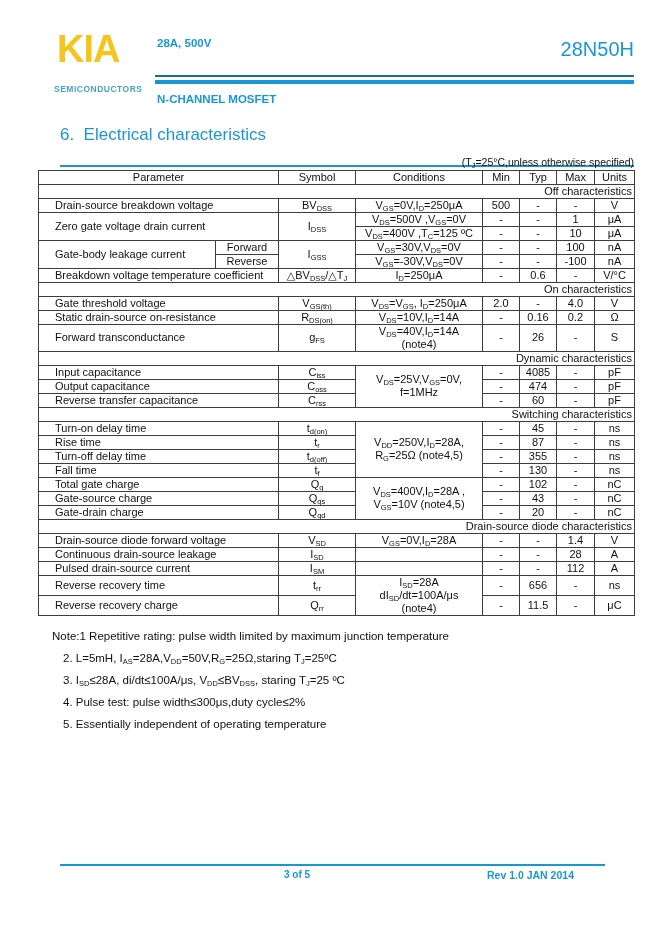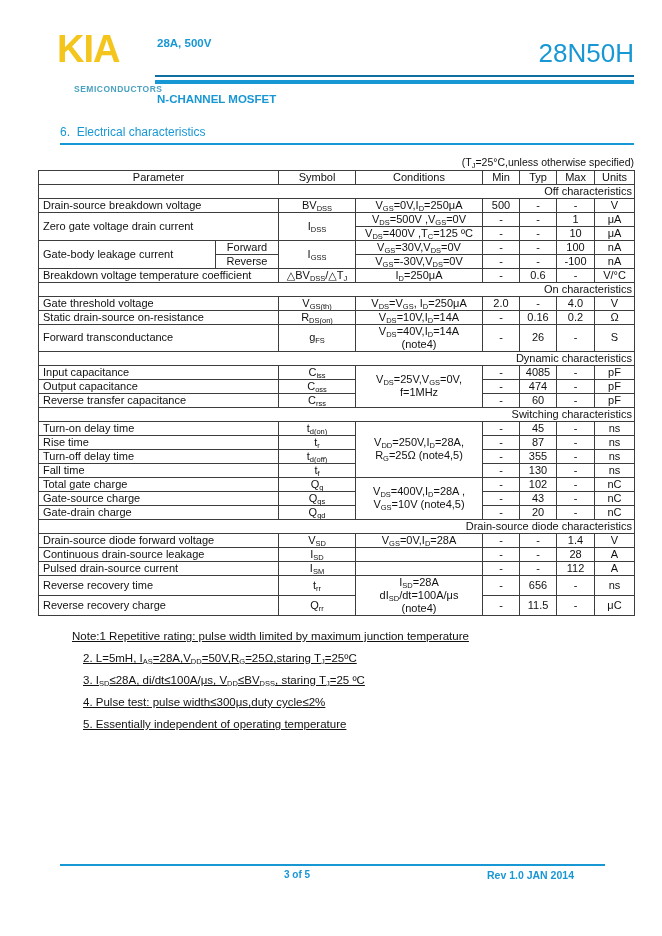--- a/index.html
+++ b/index.html
@@ -5,44 +5,44 @@
   html,body { margin:0; padding:0; background:#e8e8e8; }
   .page {
     position:relative; width:662px; height:936px; margin:0 auto;
     background:#ffffff; overflow:hidden;
     font-family:"Liberation Sans","DejaVu Sans",sans-serif; color:#141414;
   }
   
   .logo       { position:absolute; left:57px; top:28px; font-size:38px; font-weight:bold;
                 color:var(--gold); letter-spacing:-1px; }
   .logo-sub   { position:absolute; left:54px; top:84px; font-size:8.5px; font-weight:bold;
-                color:var(--teal); letter-spacing:0.5px;margin-left:20px; }
+                color:var(--teal); letter-spacing:0.5px; }
   .rating     { position:absolute; left:157px; top:37px; font-size:11.5px; font-weight:bold;
                 color:var(--blue); }
   .dev-type   { position:absolute; left:157px; top:52px; font-size:11.5px; font-weight:bold;
                 color:var(--blue);margin-top:41px; }
-  .part       { position:absolute; right:28px; top:38px; font-size:26px; color:var(--blue); }
+  .part       { position:absolute; right:28px; top:38px; font-size:20px; color:var(--blue); }
   .hline-thin  { position:absolute; left:155px; top:75px; width:479px; height:1.5px; background:var(--blue-dark); }
   .hline-thick { position:absolute; left:155px; top:80px; width:479px; height:4px; background:var(--blue); }
   
-  .section-head { position:absolute; left:60px; top:125px; width:574px; font-size:12px;
-                  color:var(--blue); border-bottom:2px solid var(--blue); padding-bottom:4px;
+  .section-head { position:absolute; left:60px; top:125px; width:574px; font-size:17px;
+                  color:var(--blue); border-bottom:2px solid var(--blue); padding-bottom:20px;
                   white-space:pre; }
   .tj-note { position:absolute; right:28px; top:156px; font-size:10.5px; color:#111;padding-left:28px; }
   
   table { position:absolute; left:38px; top:170px; width:596px;
           border-collapse:collapse; table-layout:fixed; }
   td,th { border:1px solid #3d3d3d; font-size:11px; font-weight:normal; text-align:center;
           vertical-align:middle; padding:0 2px; height:13px; line-height:1.18; color:#111;
           overflow:hidden; }
-  .param { text-align:left; padding-left:4px; }
+  .param { text-align:left; padding-left:16px; }
   .sec   { text-align:right; padding-left:4px; }
   sub { font-size:7.5px; line-height:0; vertical-align:-2px; }
   
-  .notes { position:absolute; left:72px; top:630px; font-size:11.5px; color:#111;text-decoration:underline; }
+  .notes { position:absolute; left:52px; top:630px; font-size:11.5px; color:#111; }
   .note-line { height:22px; white-space:pre; }
   .indent { margin-left:11px; }
   
   .footer-line { position:absolute; left:60px; top:864px; width:545px; height:1.5px; background:var(--blue); }
   .footer-page { position:absolute; left:284px; top:869px; font-size:10px; font-weight:bold; color:var(--blue); }
   .footer-rev  { position:absolute; left:487px; top:869px; font-size:10.5px; font-weight:bold; color:var(--blue); }
 </style>
 </head>
 <body>
 

